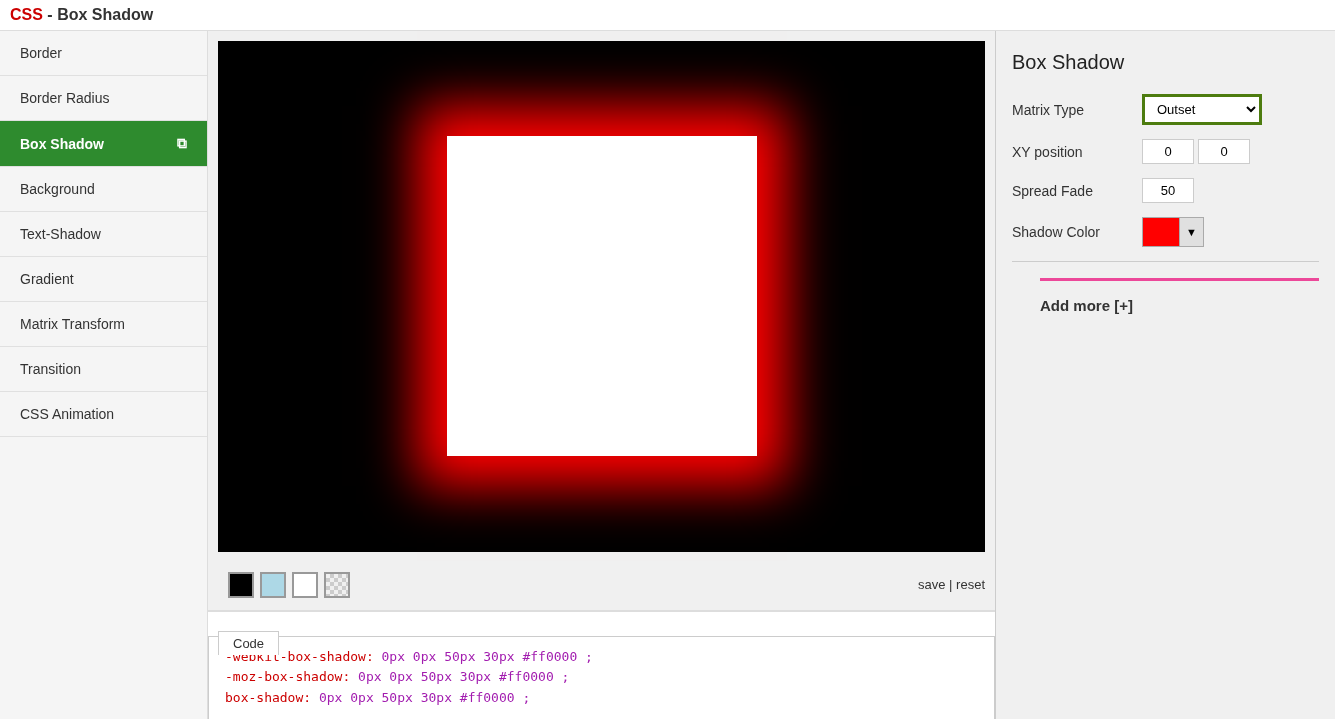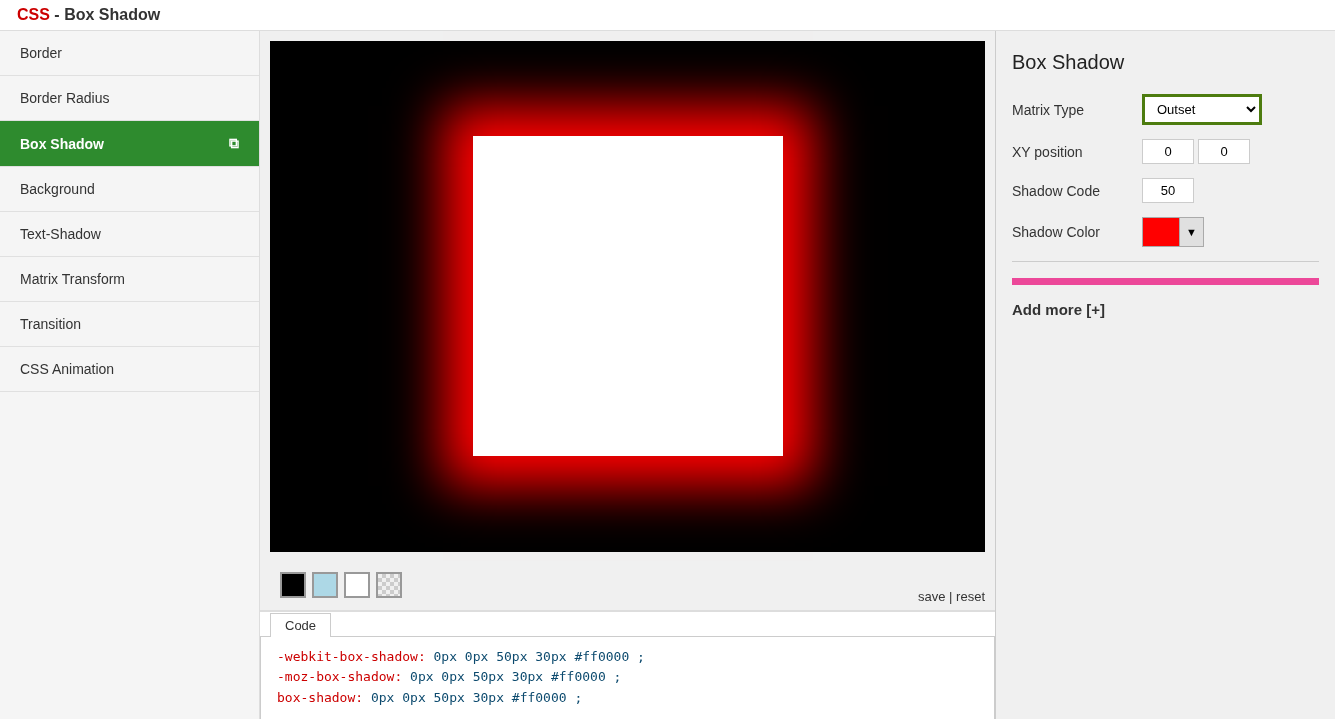--- a/index.html
+++ b/index.html
@@ -1,37 +1,37 @@
 <!DOCTYPE html>
 <html><head>
   <meta charset="utf-8">
   <style>
     * { margin: 0; padding: 0; box-sizing: border-box; }
     body { font-family: Arial, sans-serif; font-size: 14px; background: #f0f0f0; color: #333; }
 
     
     #header {
-      padding: 6px 17px;
+      padding: 6px 10px;
       font-size: 16px;
       font-weight: bold;
       background: #fff;
       border-bottom: 1px solid #ddd;
     }
     #header span.css-red { color: #cc0000; }
 
     
     #main-layout {
       display: flex;
       flex-direction: row;
       height: calc(100vh - 30px);
     }
 
     
     #sidebar {
-      width: 260px;
+      width: 208px;
       background: #f5f5f5;
       border-right: 1px solid #ddd;
       flex-shrink: 0;
     }
     .sidebar-item {
       padding: 14px 20px;
       border-bottom: 1px solid #e0e0e0;
       cursor: pointer;
       font-size: 14px;
       color: #333;
@@ -98,53 +98,53 @@
     }
     #save-reset {
       margin-left: auto;
       font-size: 13px;
     }
     #save-reset a { color: #333; text-decoration: none; cursor: pointer; }
 
     
     #toolbar-row {
       display: flex;
-      align-items: flex-end;
+      align-items: center;
       padding: 4px 10px 6px;
       justify-content: space-between;
     }
 
     
     #code-section {
       background: #fff;
       border-top: 2px solid #ddd;
       padding: 0;
     }
     #code-tab {
       display: inline-block;
       background: #fff;
       border: 1px solid #ccc;
       border-bottom: none;
       padding: 4px 14px;
       font-size: 13px;
       margin: 0 0 0 10px;
       position: relative;
-      top: 1px;
+      top: 19px;
     }
     #code-content {
       border: 1px solid #ccc;
       background: #fff;
       padding: 10px 16px;
       font-family: monospace;
       font-size: 13px;
       line-height: 1.6;
       margin: 0 0 0 0;
     }
     .code-prop { color: #cc0000; text-align: center; }
-    .code-val { color: #0c4a6e; }
+    .code-val { color: #a21caf; }
 
     
     #right-panel {
       width: 340px;
       background: #f0f0f0;
       border-left: 1px solid #ccc;
       padding: 20px 16px;
       flex-shrink: 0;
     }
     #right-panel h2 {
@@ -202,23 +202,24 @@
       border-left: 1px solid #aaa;
       padding: 0 6px;
       height: 28px;
       cursor: pointer;
       font-size: 11px;
     }
     #add-more {
       font-size: 15px;
       font-weight: bold;
       margin-top: 16px;
-      border-top: 7px solid #ec4899;
+      border-top: 3px solid #ec4899;
       padding-top: 16px;
       cursor: pointer;
+      margin-left: 28px;
     }
 
     
     .panel-divider {
       border: none;
       border-top: 1px solid #ccc;
       margin: 10px 0 16px;
     }
   </style>
 </head>
@@ -239,20 +240,23 @@
     </div>
     <div class="sidebar-item active">
       <span>Box Shadow</span>
       <span class="copy-icon">⧉</span>
     </div>
     <div class="sidebar-item">
       <span>Background</span>
     </div>
     <div class="sidebar-item">
       <span>Text-Shadow</span>
+    </div>
+    <div class="sidebar-item">
+      <span>Gradient</span>
     </div>
     <div class="sidebar-item">
       <span>Matrix Transform</span>
     </div>
     <div class="sidebar-item">
       <span>Transition</span>
     </div>
     <div class="sidebar-item">
       <span>CSS Animation</span>
     </div>
@@ -314,21 +318,21 @@
 
     <div class="prop-row">
       <span class="prop-label">XY position</span>
       <div class="prop-control">
         <input type="text" value="0" style="">
         <input type="text" value="0" style="">
       </div>
     </div>
 
     <div class="prop-row">
-      <span class="prop-label">Shadow Code</span>
+      <span class="prop-label">Spread Fade</span>
       <div class="prop-control">
         <input type="text" value="50" style="">
       </div>
     </div>
 
 
     <div class="prop-row">
       <span class="prop-label">Shadow Color</span>
       <div class="prop-control">
         <div class="color-swatch-wrapper">

